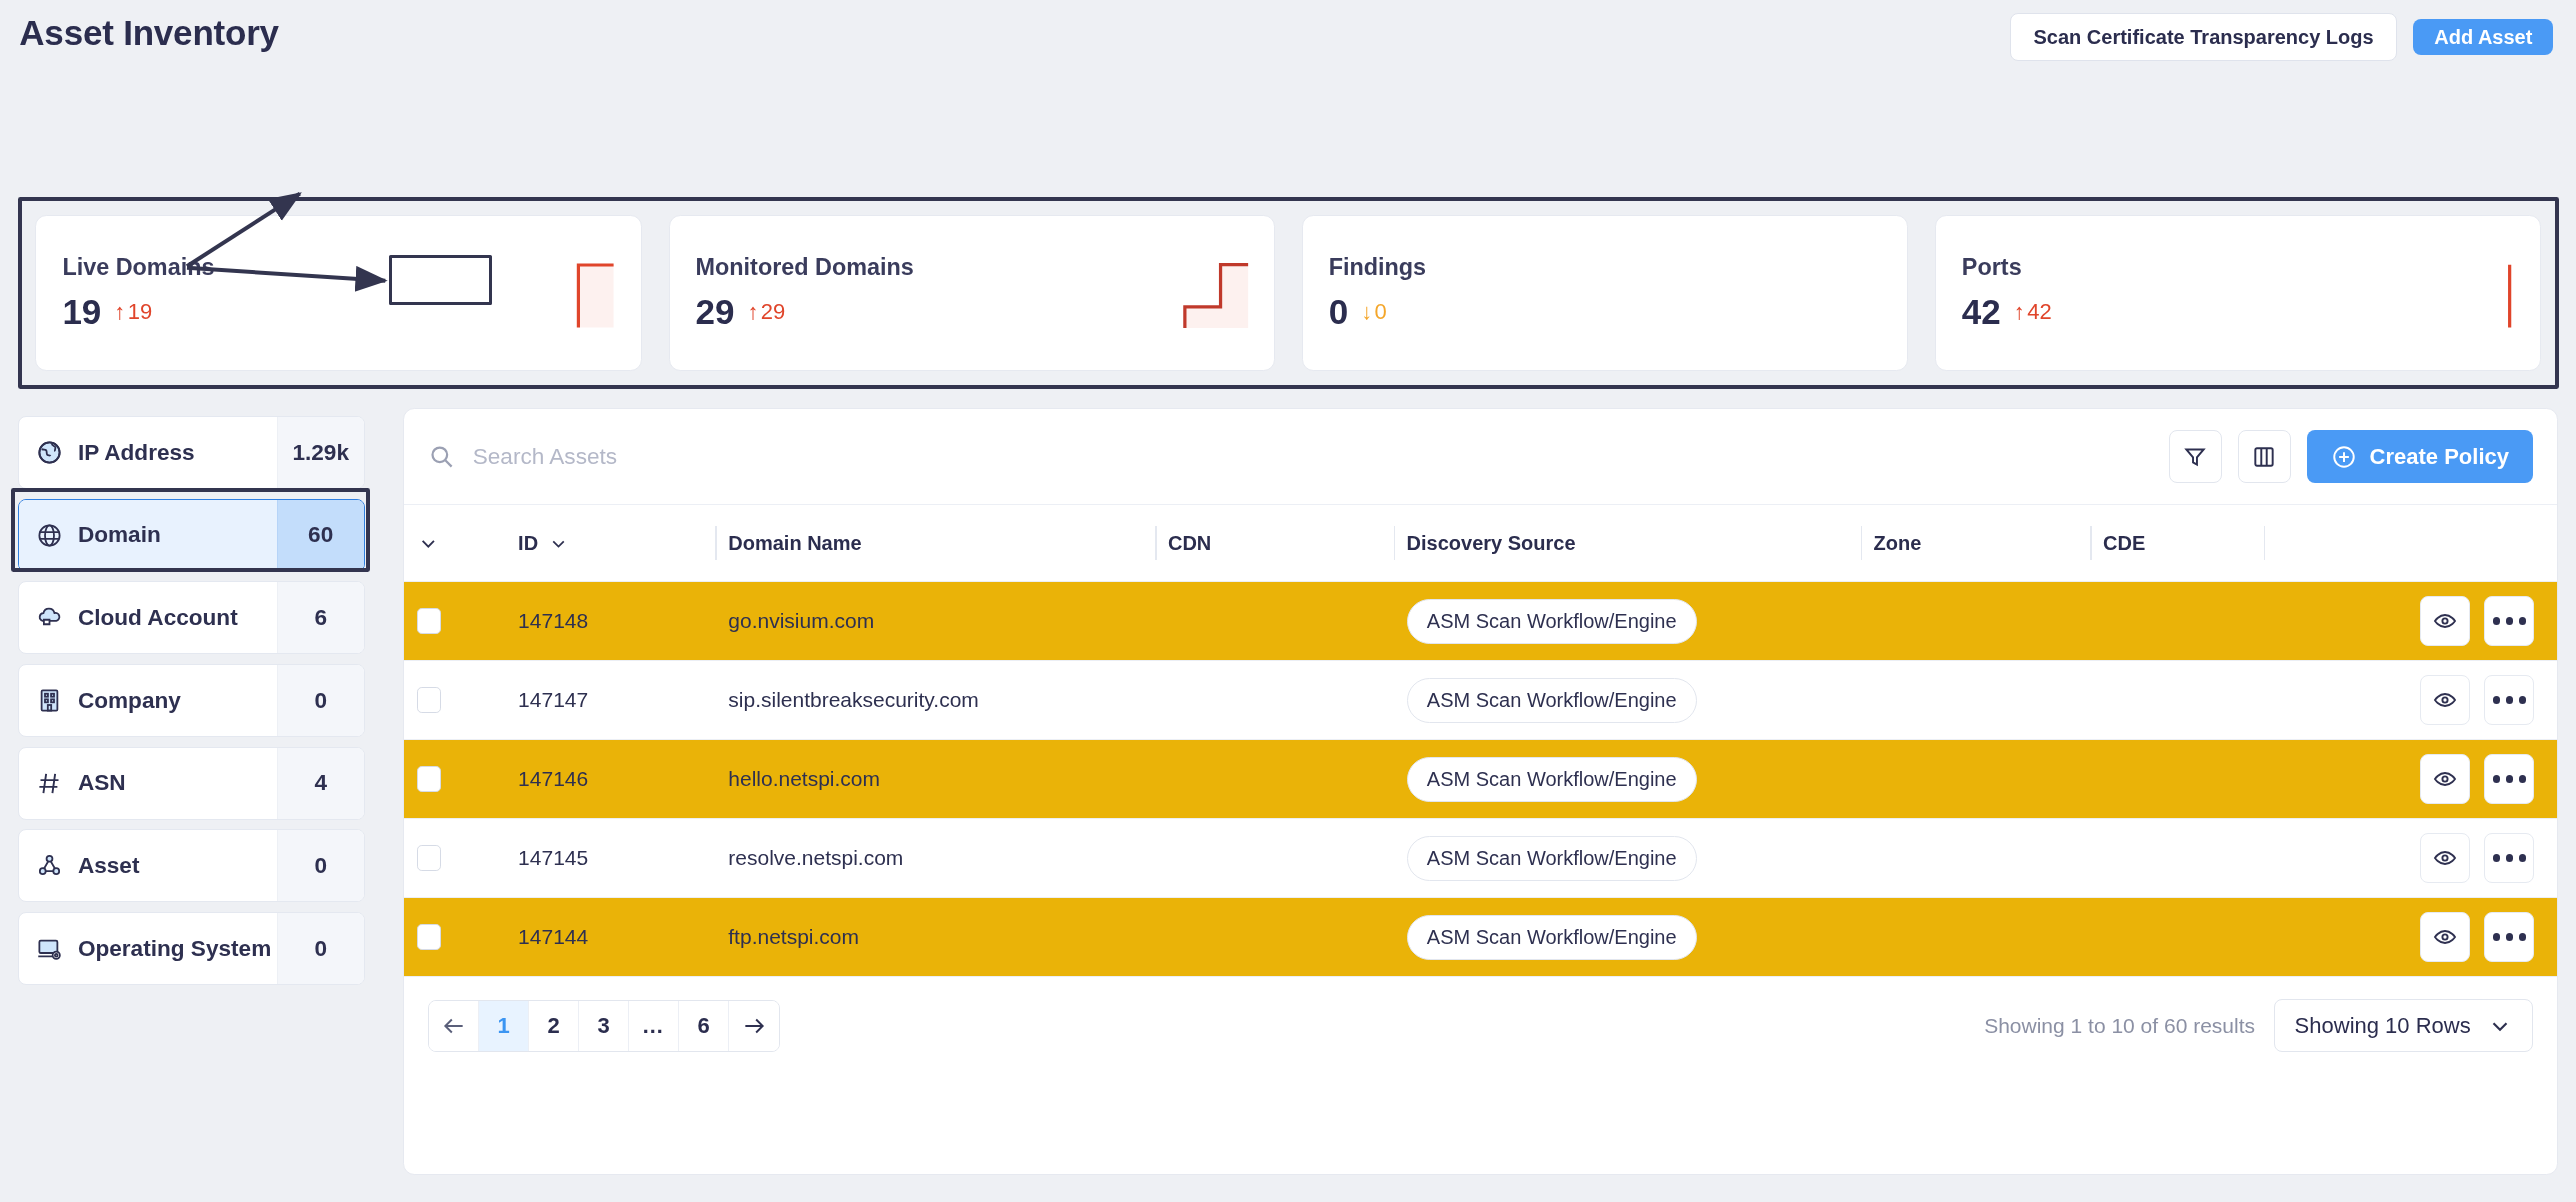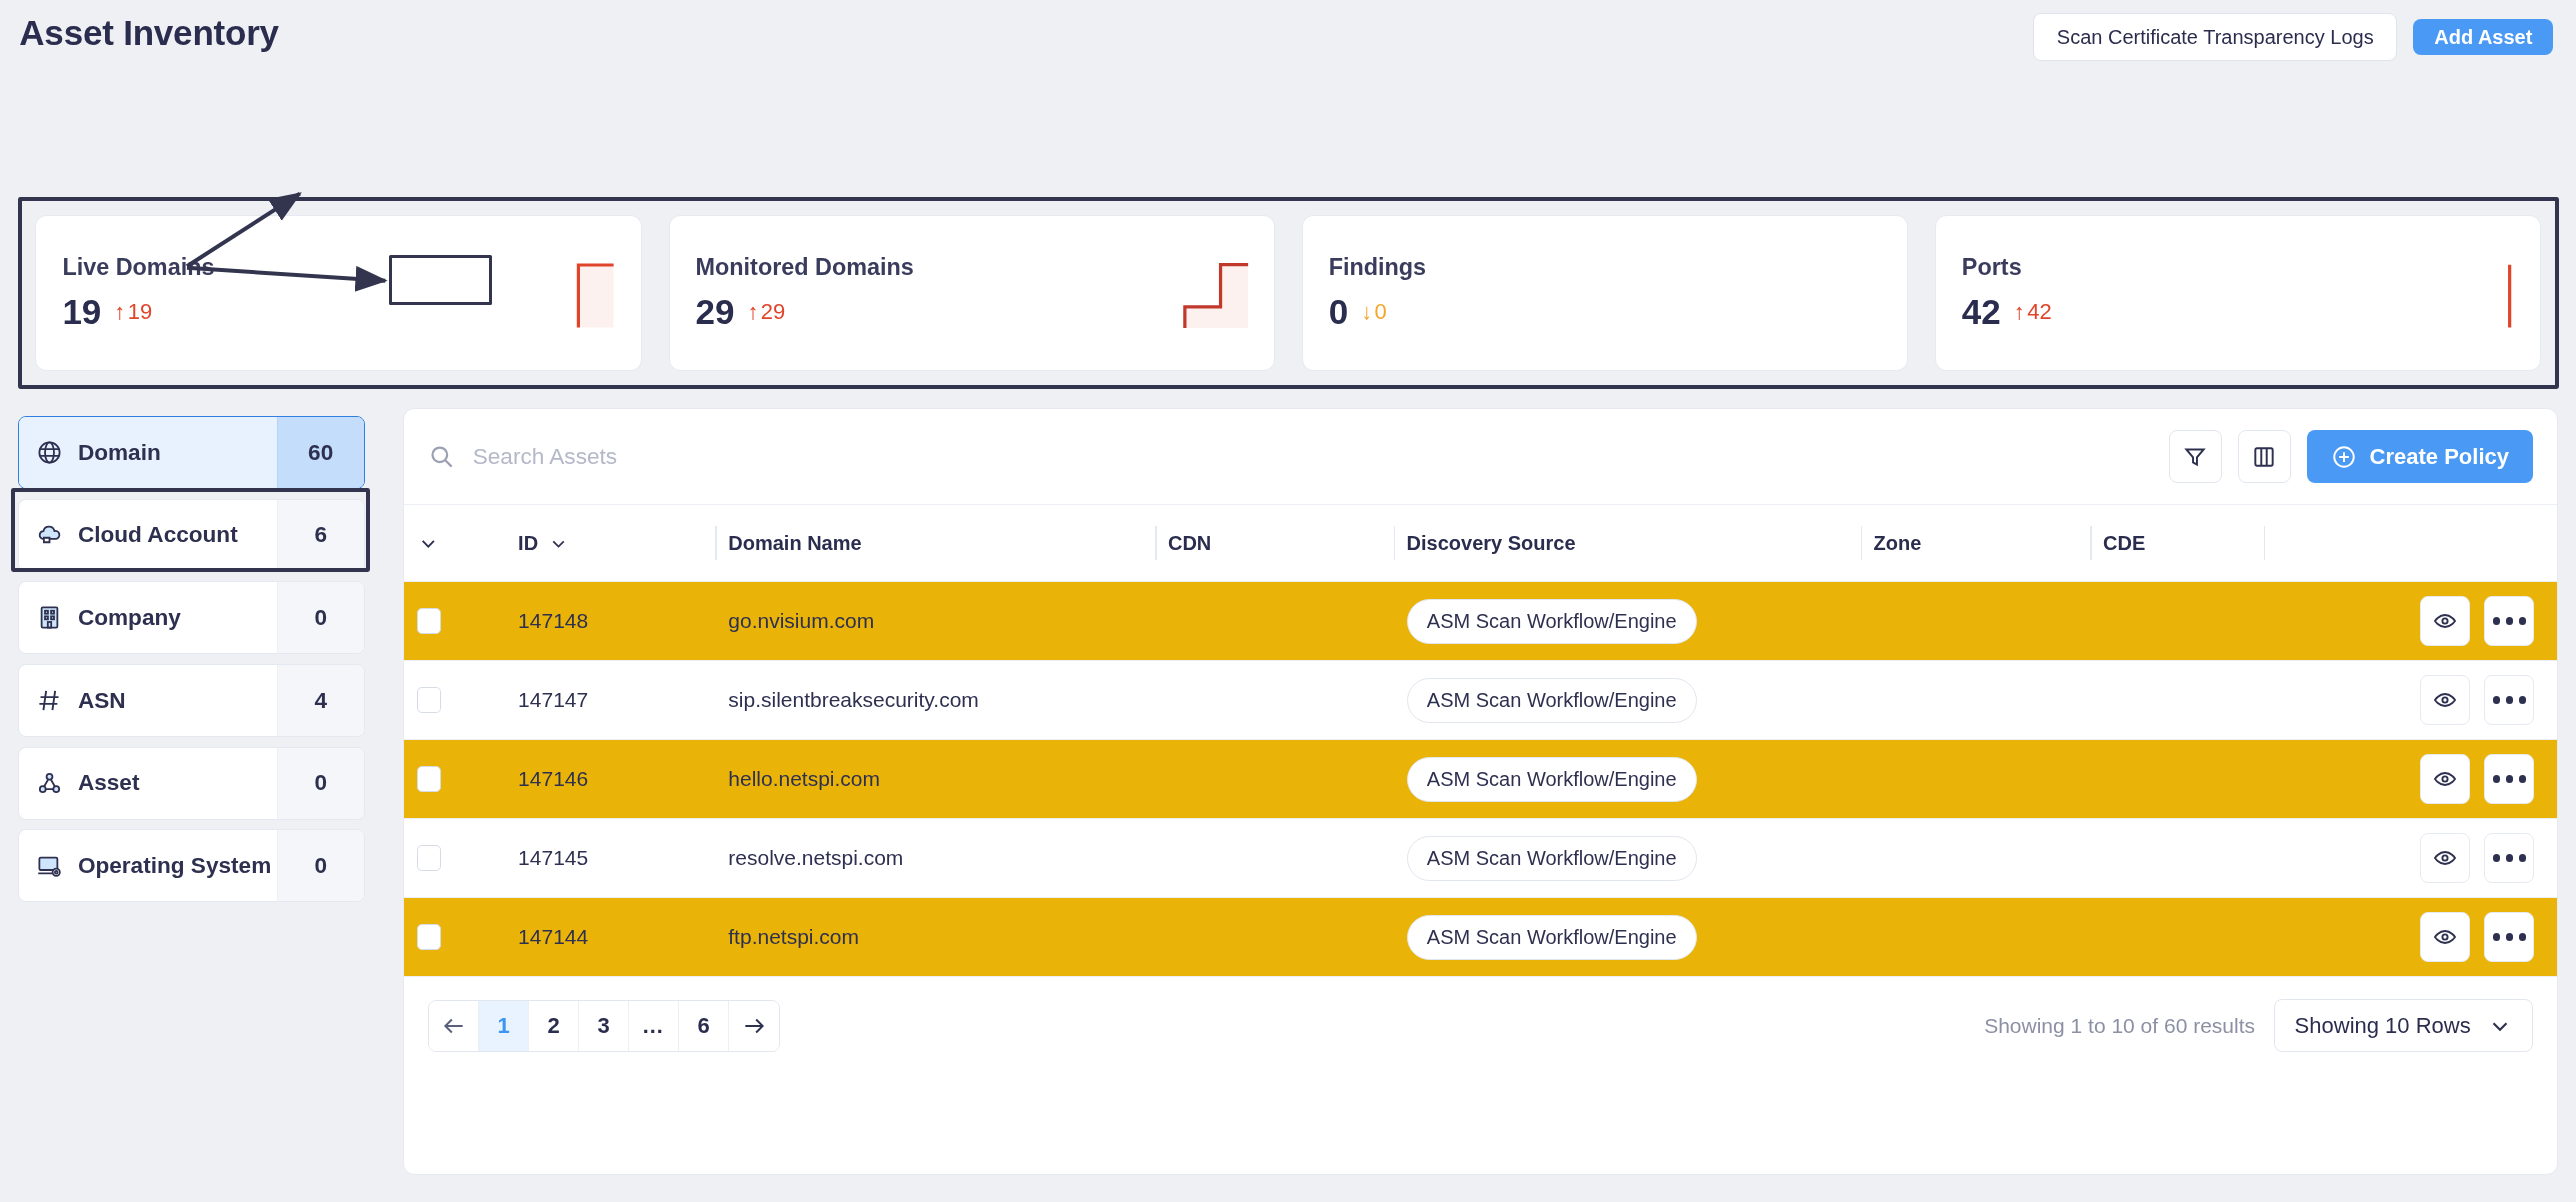--- a/index.html
+++ b/index.html
@@ -20,21 +20,21 @@
     position: absolute; left: 19.3px; top: 13px;
     font-size: 35px; font-weight: 700; letter-spacing: -0.2px; color: #2b2d4e;
   }
   .top-actions {
     position: absolute; right: 22.6px; top: 13px;
     display: flex; align-items: center; gap: 16px;
   }
   .btn-outline {
     height: 48px; padding: 0 22.6px; border-radius: 8px;
     background: #ffffff; border: 0.8px solid #dfe3ec;
-    font-size: 20px; font-weight: 400; color: #2b2d4e;
+    font-size: 20px; font-weight: 700; color: #2b2d4e;
     display: flex; align-items: center; cursor: pointer;
     white-space: nowrap;
   }
   .btn-primary {
     height: 36px; padding: 0 21px; border-radius: 8px;
     background: #4a9af5; border: none; color: #ffffff;
     font-size: 20px; font-weight: 700;
     display: flex; align-items: center; cursor: pointer;
     white-space: nowrap;
   }
@@ -292,20 +292,31 @@
       </div>
       <svg class="kpi-spark" width="19.3" height="73" viewBox="0 0 24 90">
         <path d="M12 88 L12 10" fill="none" stroke="#e0452b" stroke-width="4"></path>
       </svg>
     </div>
   </div>
   <div class="anno-kpi-box"></div>
 
   <div class="facets">
 
+    <div class="facet">
+      <div class="f-main">
+        <svg class="facet-icon" viewBox="0 0 24 24" fill="none" stroke="#2e3050" stroke-width="1.6">
+          <circle cx="12" cy="12" r="9" fill="#cfe5fb"></circle>
+            <circle cx="12" cy="12" r="9"></circle>
+          <path d="M5 9c2 1 3 0 4 1s0 3 1 4 2 0 3 1M14 4c0 2 2 2 3 3s-1 3 0 4"></path>
+        </svg>
+        <span>IP Address</span>
+      </div>
+      <div class="f-count">1.29k</div>
+    </div>
 
     <div class="facet selected">
       <div class="f-main">
         <svg class="facet-icon" viewBox="0 0 24 24" fill="none" stroke="#2e3050" stroke-width="1.6">
           <circle cx="12" cy="12" r="9"></circle>
             <ellipse cx="12" cy="12" rx="4" ry="9"></ellipse>
           <path d="M3.2 9h17.6M3.2 15h17.6"></path>
         </svg>
         <span>Domain</span>
       </div>

